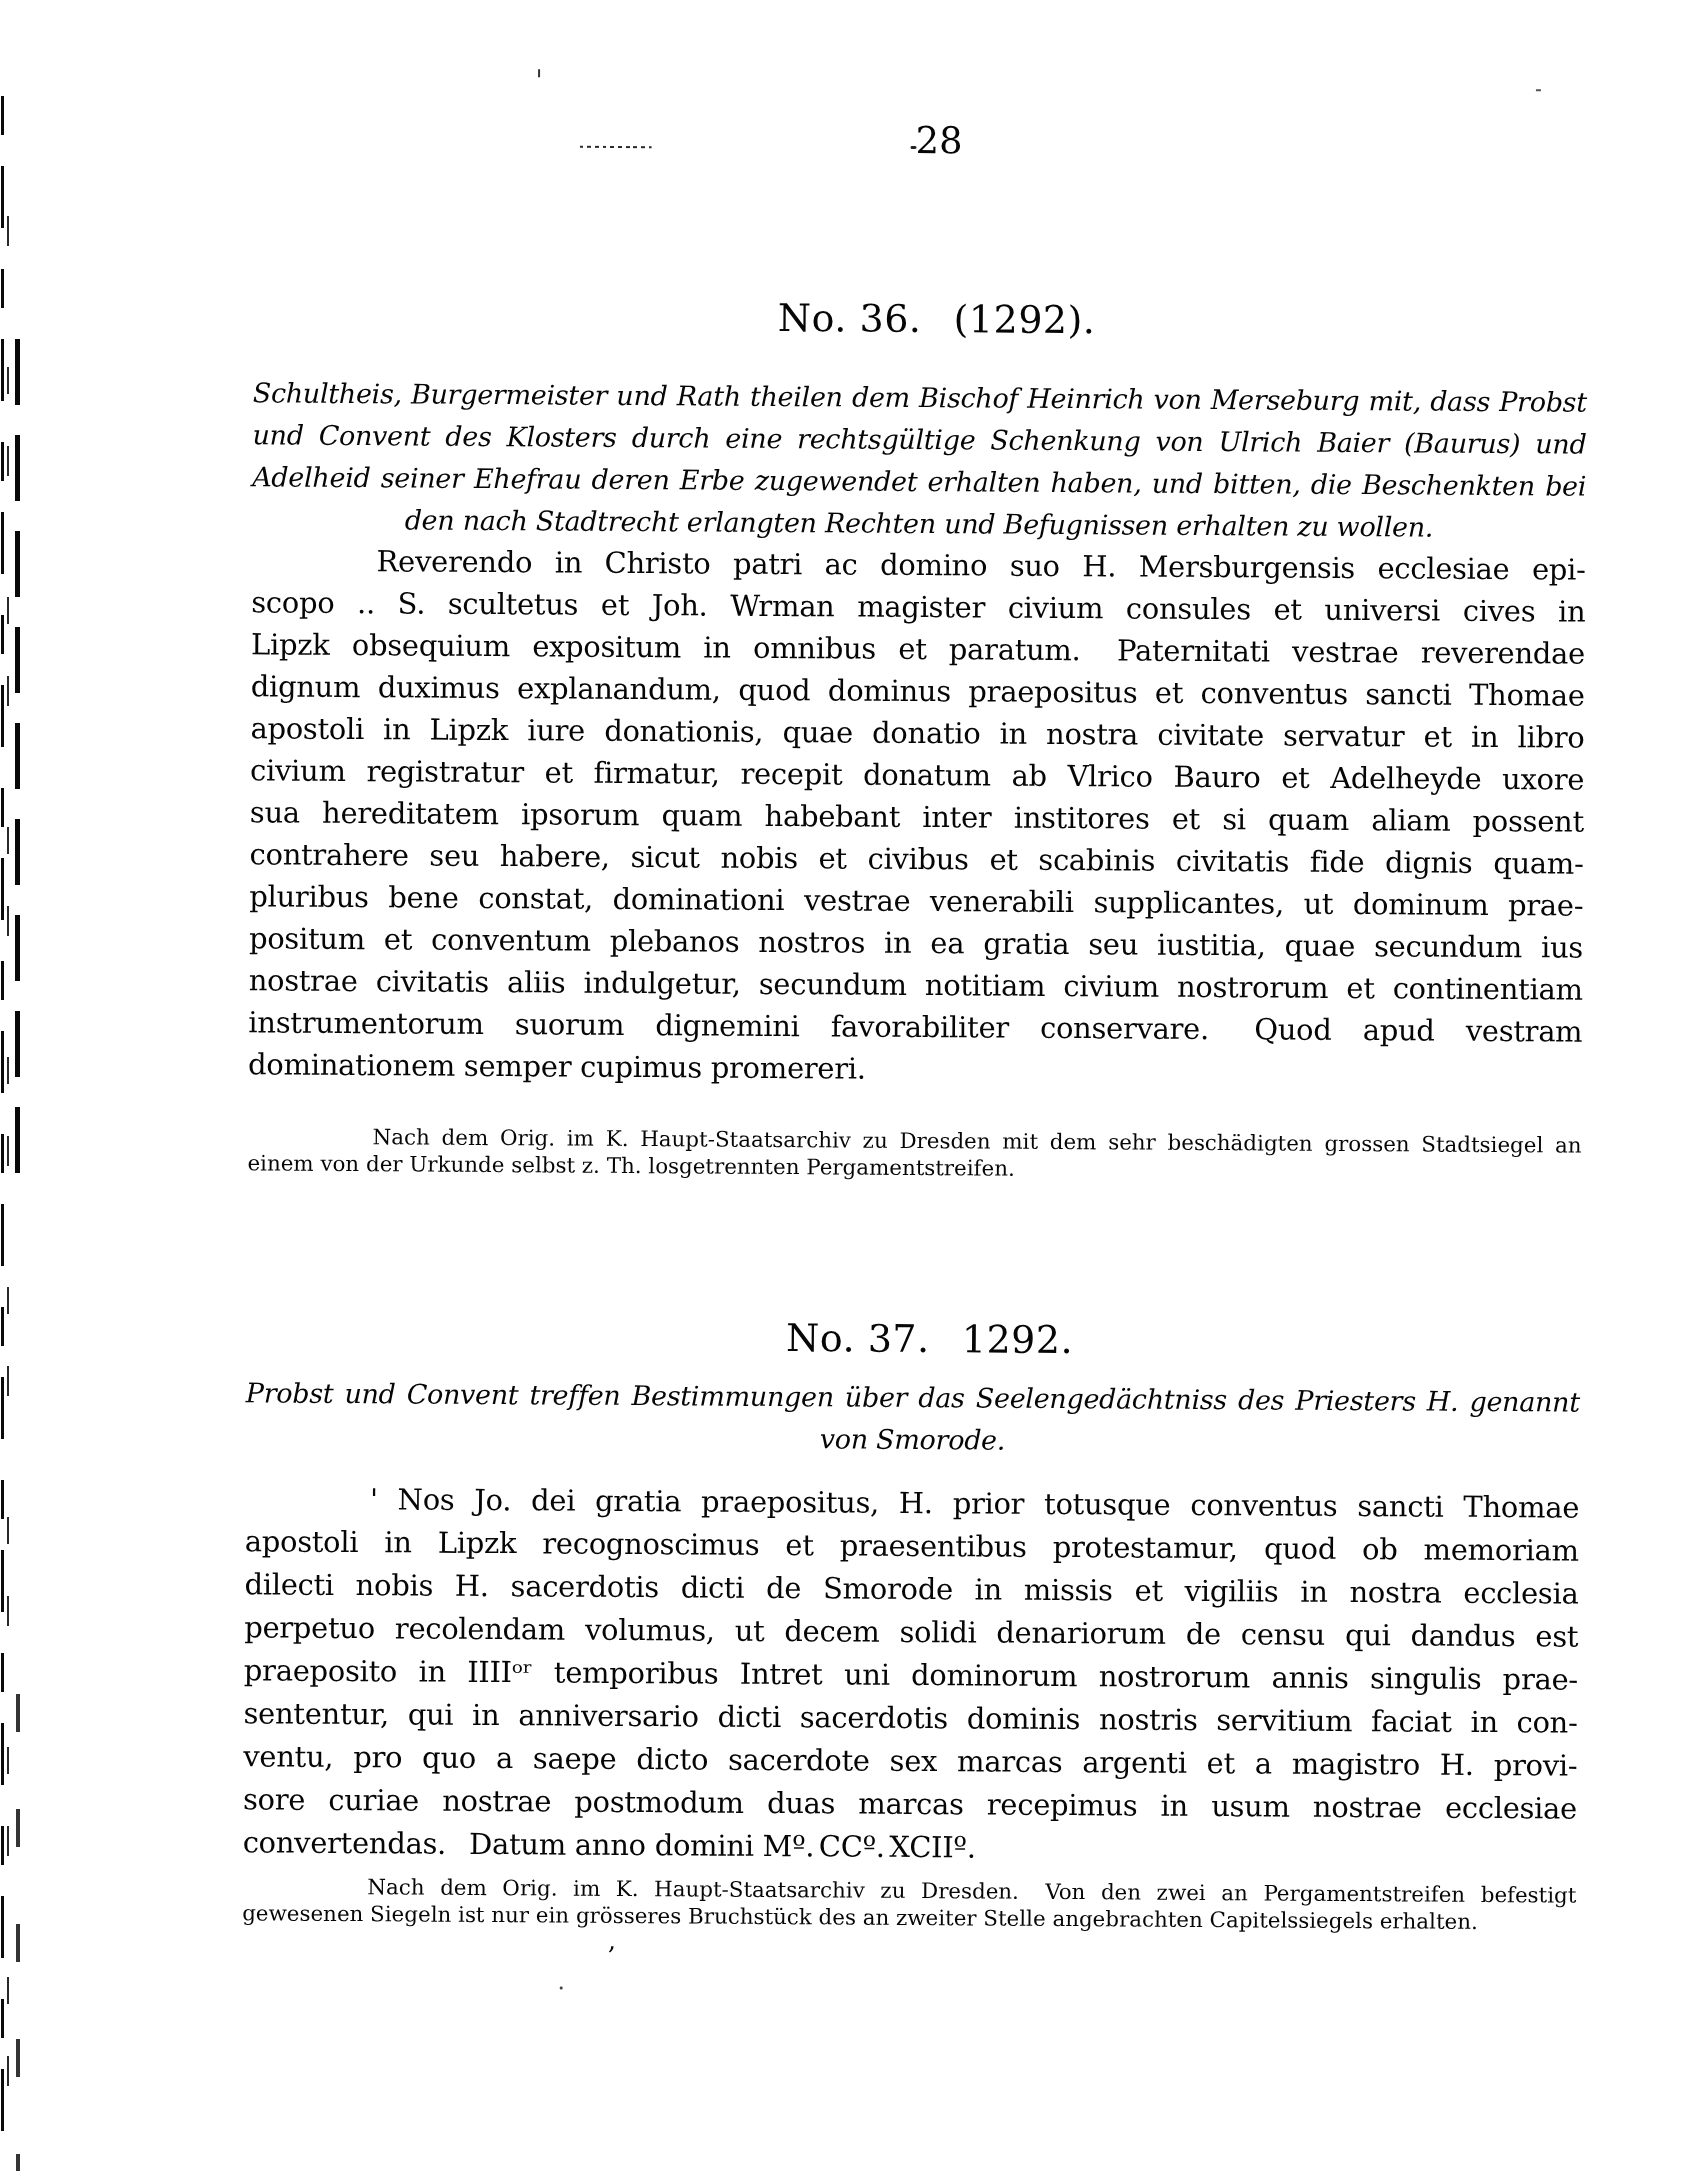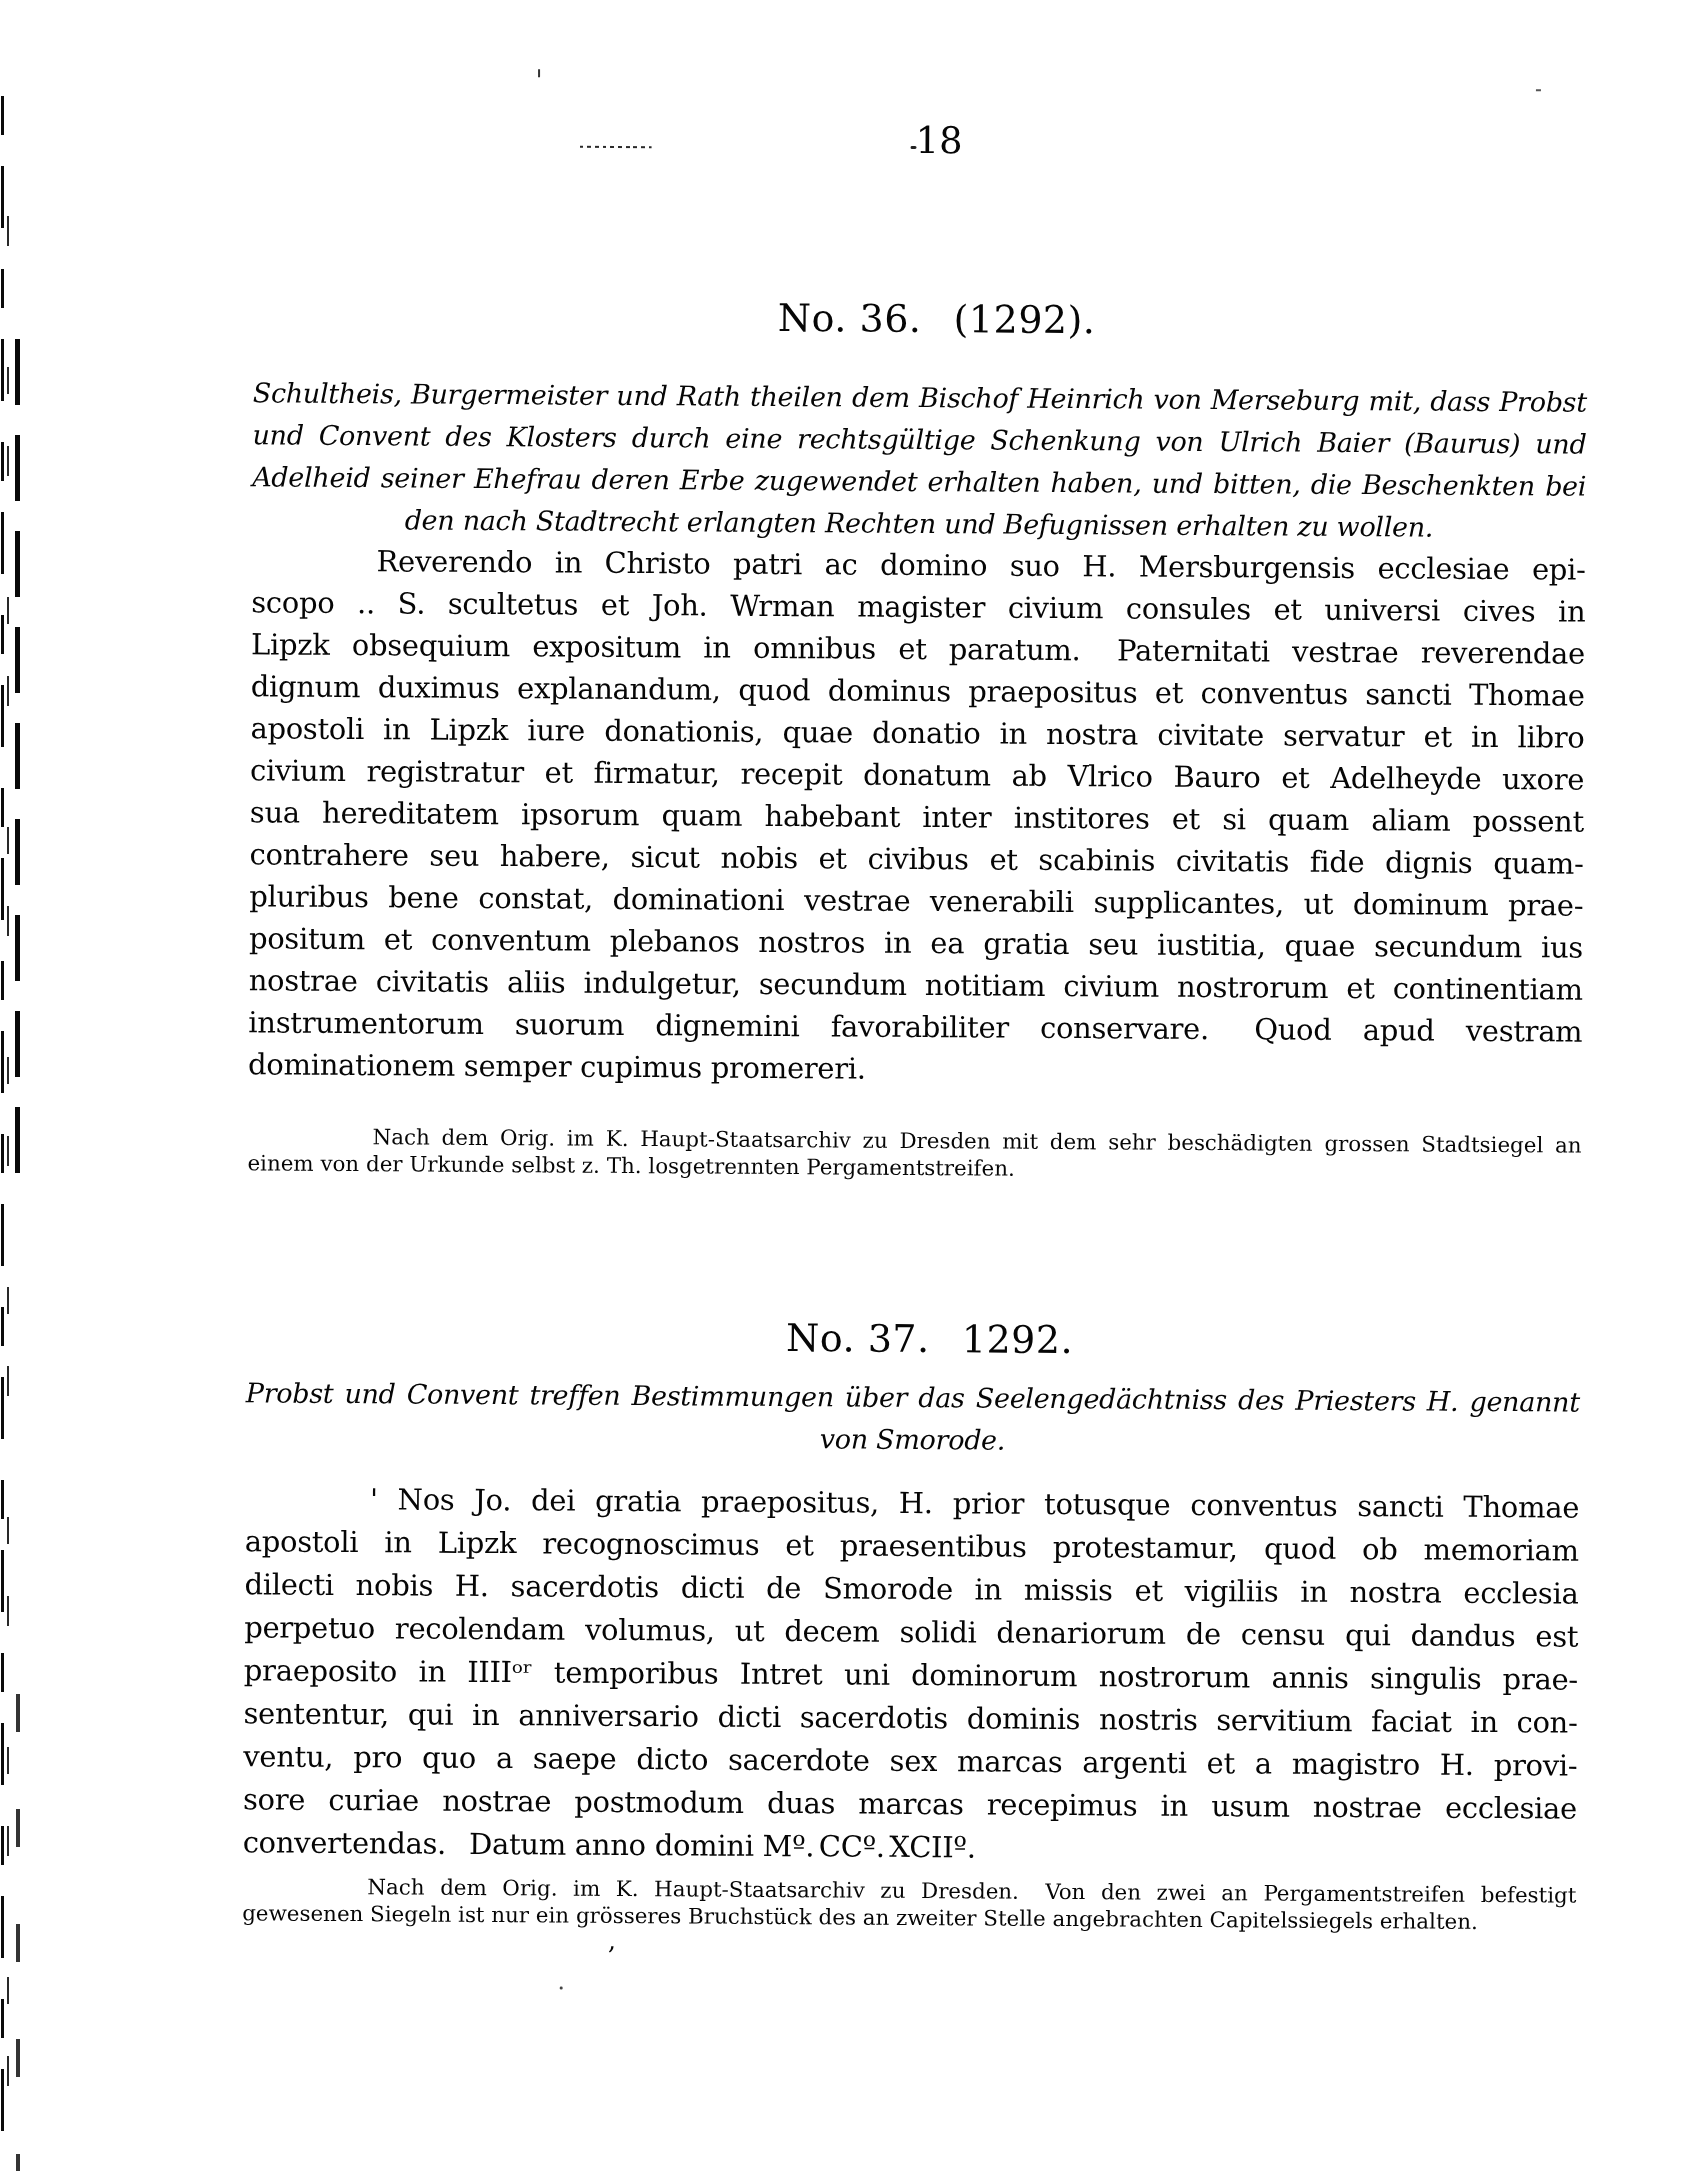--- a/index.html
+++ b/index.html
@@ -63,21 +63,21 @@
   <div class="streak" id="streak1"></div>
   <div class="streak" id="streak2"></div>
   <div class="streak" id="streak3"></div>
   <div class="streak" id="streak4"></div>
 
   <div class="content">
 
     <div class="block" id="pagenum-row">
       <div class="tick-mark"></div>
       <div class="dash-mark"></div>
-      <span class="num">18</span>
+      <span class="num">28</span>
       <div class="dot-mark"></div>
       <div class="faint-mark"></div>
     </div>
 
     <div class="block heading" id="h36">
       <span class="inner">No. 36.  (1292).</span>
     </div>
 
     <div class="block summary center-last" id="summary1">
         <div class="jl">Schultheis, Burgermeister und Rath theilen dem Bischof Heinrich von Merseburg mit, dass Probst</div>

